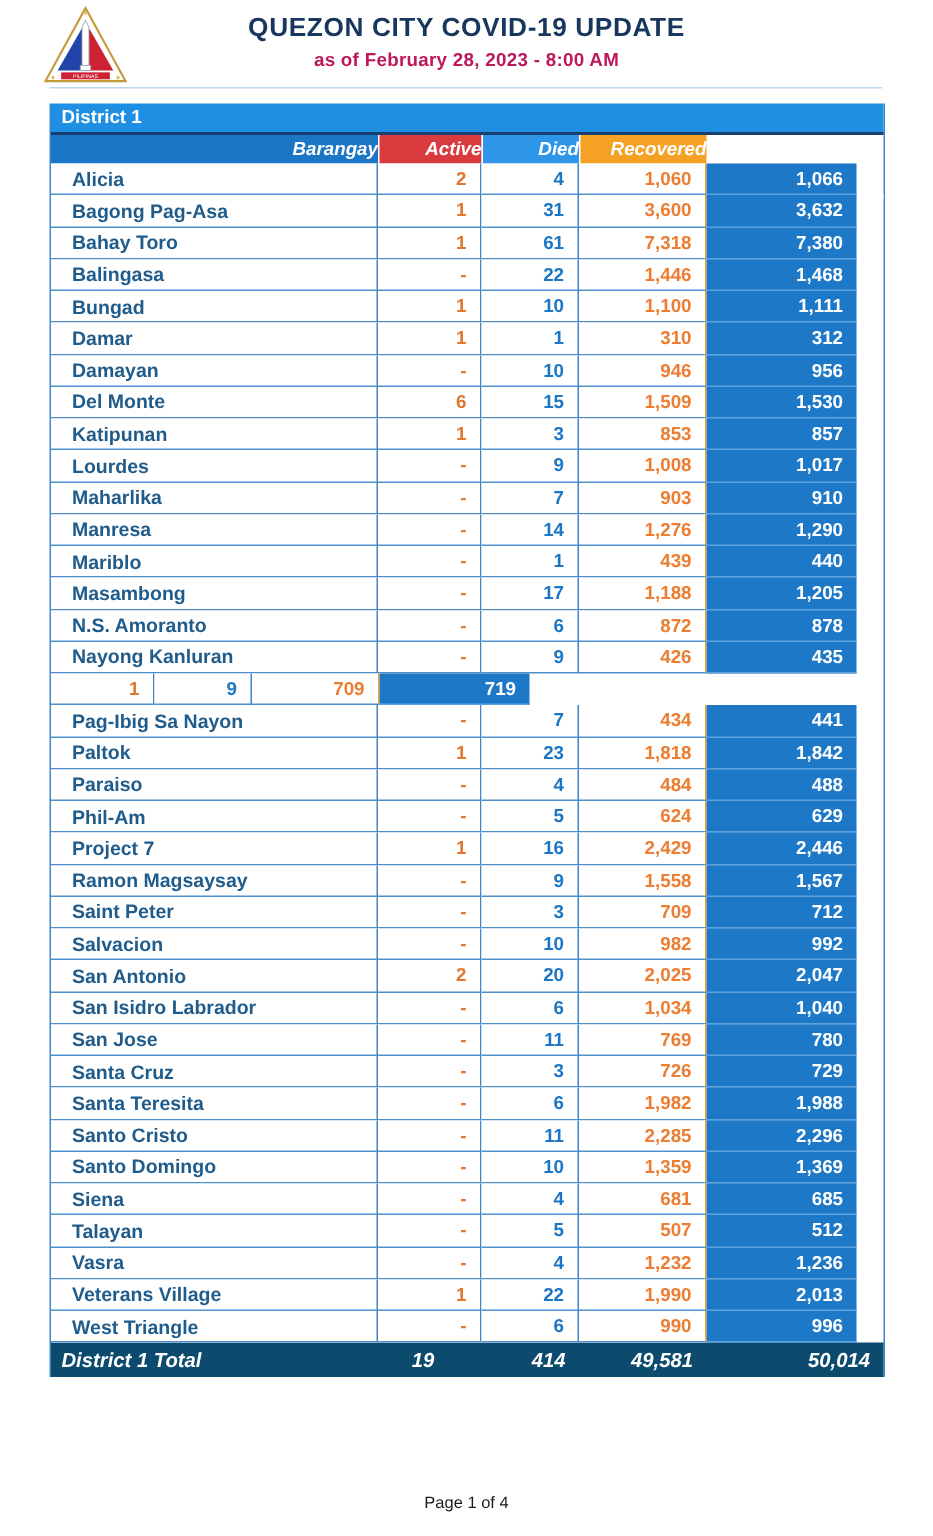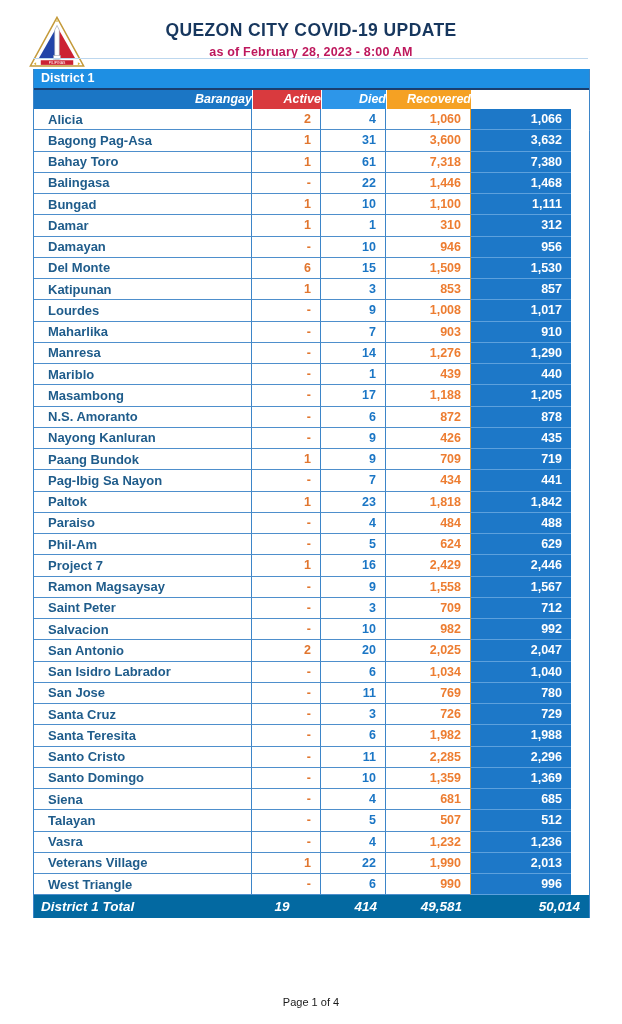--- a/index.html
+++ b/index.html
@@ -5,21 +5,21 @@
   html,body{margin:0;padding:0;}
   body{
     width:622px;height:1024px;background:#ffffff;
     font-family:"Liberation Sans","DejaVu Sans",sans-serif;
     position:relative;overflow:hidden;
     -webkit-font-smoothing:antialiased;
   }
   .page{position:relative;width:622px;height:1024px;}
 
   
-  .report-header{position:absolute;top:12px;left:0;width:608px;height:58px;}
+  .report-header{position:absolute;top:0;left:0;width:608px;height:58px;}
   .logo{position:absolute;left:28px;top:3px;width:58px;height:58px;}
   .titles{position:absolute;left:0;top:8px;width:622px;text-align:center;}
   .title{
     font-size:17.5px;font-weight:bold;color:#17375E;letter-spacing:.4px;
     line-height:1.25;
   }
   .subtitle{
     font-size:12.5px;font-weight:bold;color:#be185d;margin-top:3px;letter-spacing:.2px;
   }
   .top-rule{
@@ -60,21 +60,21 @@
   }
   .c-barangay{width:218px;color:#1F5C8B;padding-left:14px;font-size:13px;}
   .c-active{width:69px;color:#E1762F;justify-content:flex-end;padding-right:9px;}
   .c-died{width:65px;color:#1B76C5;justify-content:flex-end;padding-right:9px;}
   .c-recovered{width:85px;color:#ED7D31;justify-content:flex-end;padding-right:9px;
     border-right:1px solid #F5A123;}
   .c-total{width:100px;background:#1D78C8;color:#ffffff;justify-content:flex-end;
     padding-right:9px;border-right:none;border-bottom:1px solid #5DA1DD;}
 
   .total-row{
-    height:23px;background:#0369a1;color:#fff;display:flex;
+    height:23px;background:#0c4a6e;color:#fff;display:flex;
     font-weight:bold;font-style:italic;font-size:13.5px;align-items:center;
   }
   .t-label{width:218px;padding-left:7px;box-sizing:border-box;}
   .t-active{width:69px;text-align:center;padding-right:9px;box-sizing:border-box;}
   .t-died{width:65px;text-align:right;padding-right:9px;box-sizing:border-box;}
   .t-recovered{width:85px;text-align:right;padding-right:9px;box-sizing:border-box;}
   .t-total{width:118px;text-align:right;padding-right:9px;box-sizing:border-box;}
 
   
   .footer{
@@ -249,21 +249,20 @@
 
   <div class="trow">
     <div class="cell c-barangay">Nayong Kanluran</div>
     <div class="cell c-active">-</div>
     <div class="cell c-died">9</div>
     <div class="cell c-recovered">426</div>
     <div class="cell c-total">435</div>
   </div>
 
   <div class="trow">
-    <div class="cell c-barangay">Paang Bundok</div>
     <div class="cell c-active">1</div>
     <div class="cell c-died">9</div>
     <div class="cell c-recovered">709</div>
     <div class="cell c-total">719</div>
   </div>
 
   <div class="trow">
     <div class="cell c-barangay">Pag-Ibig Sa Nayon</div>
     <div class="cell c-active">-</div>
     <div class="cell c-died">7</div>

